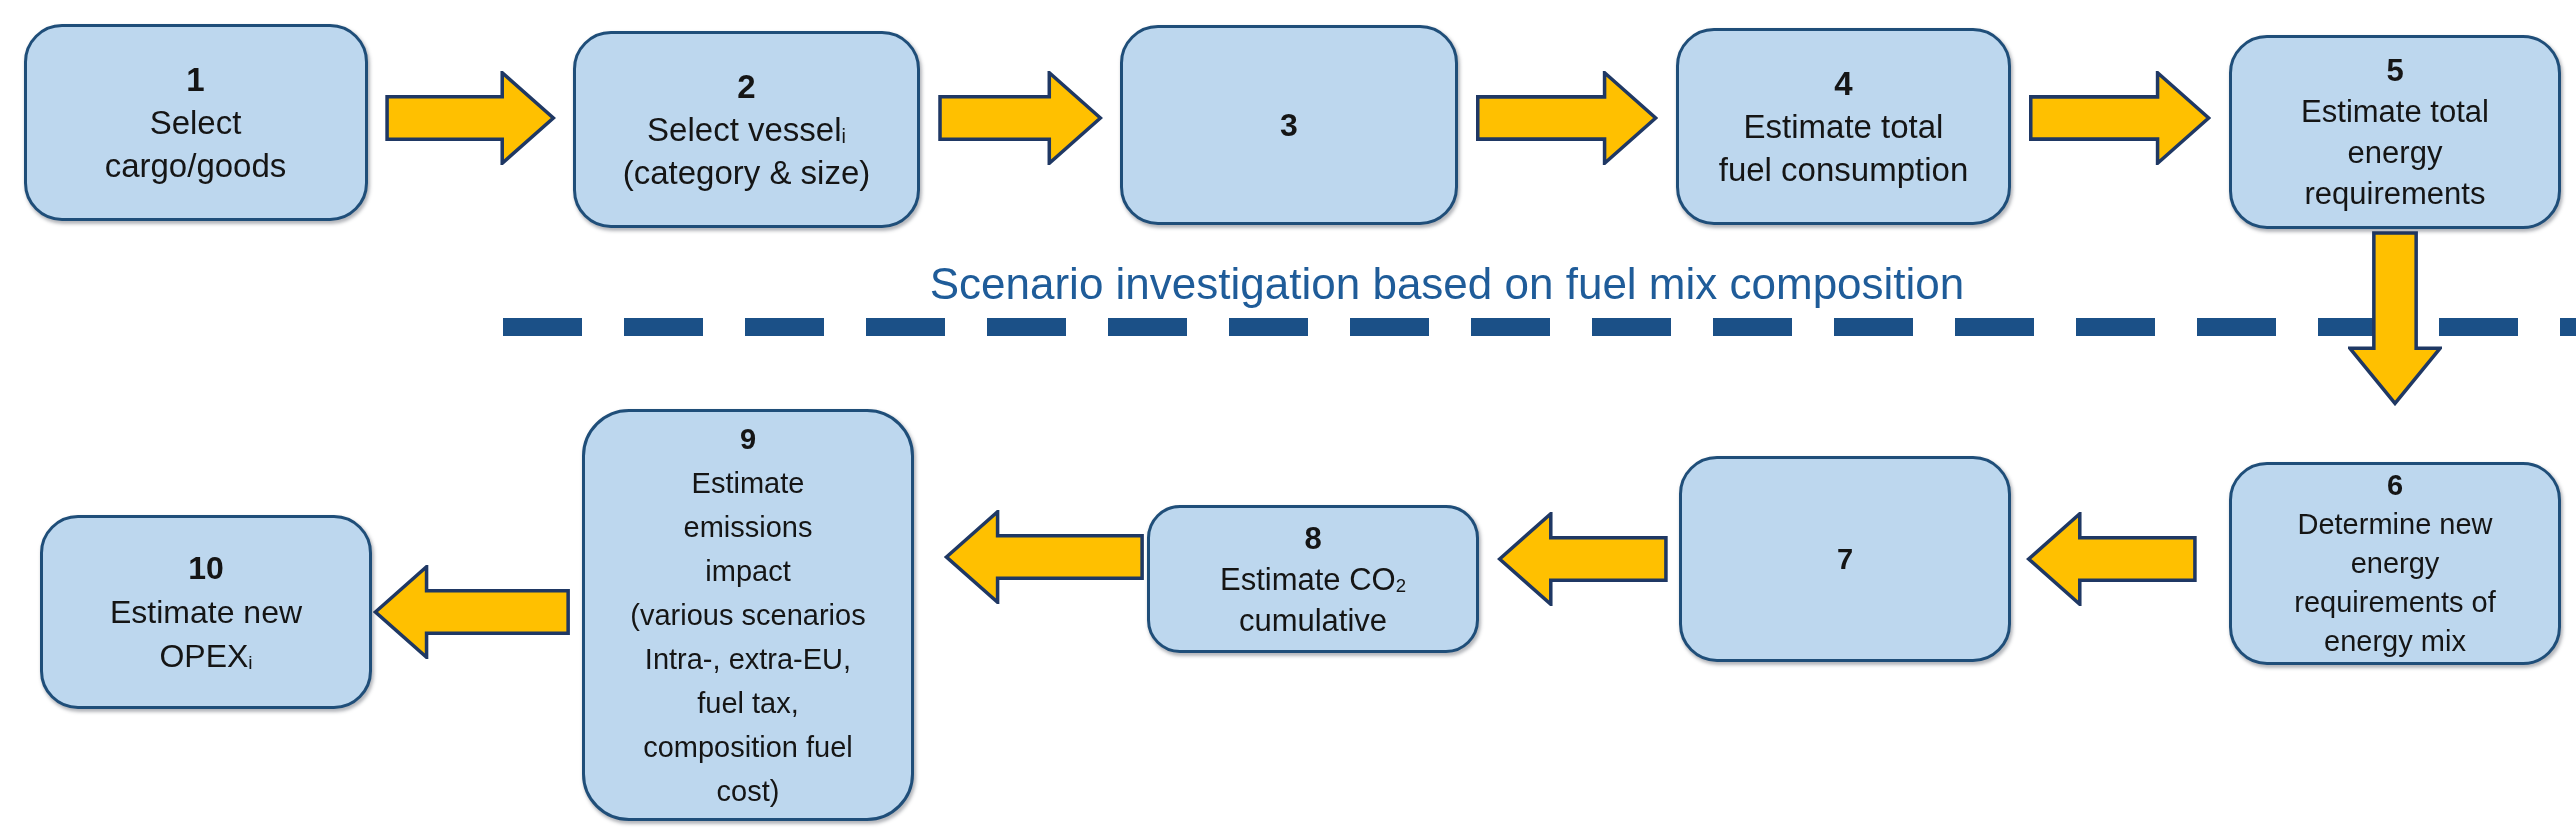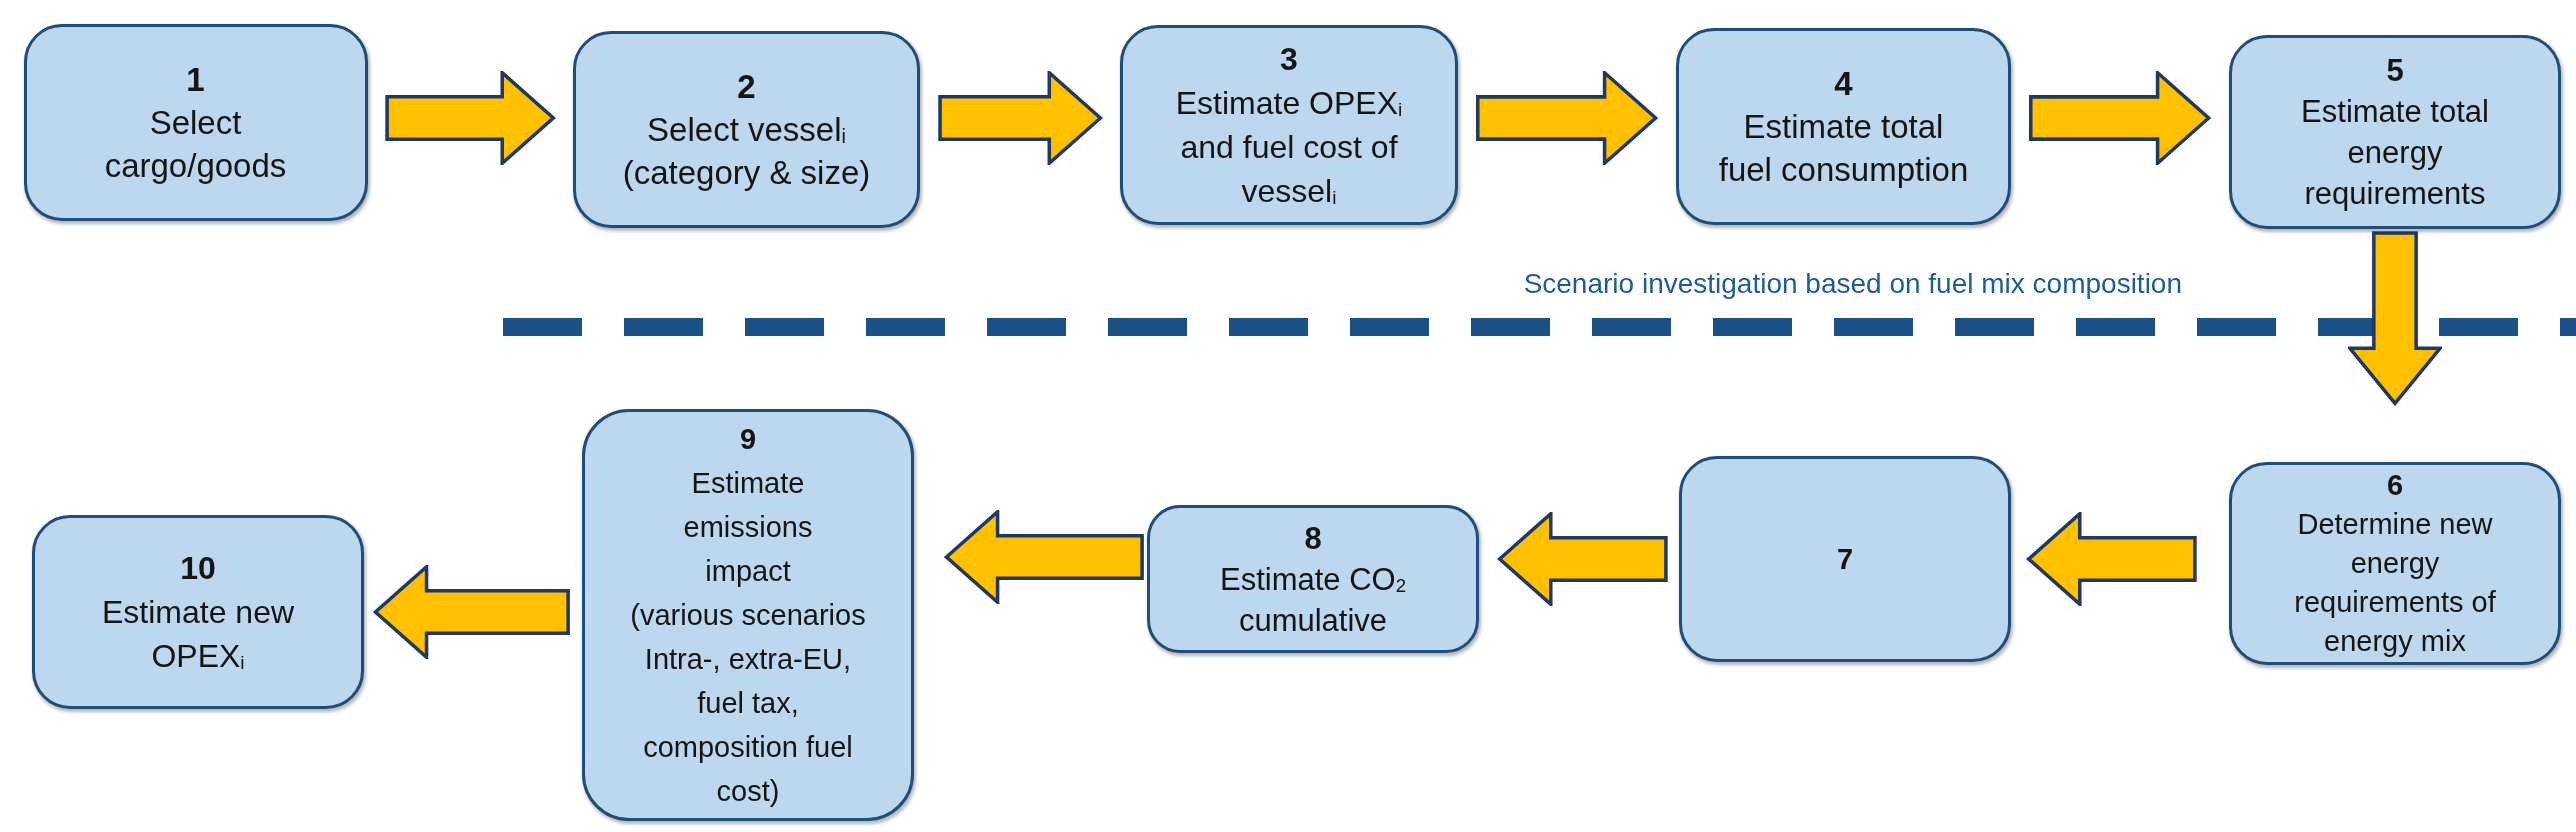--- a/index.html
+++ b/index.html
@@ -70,22 +70,22 @@
       var(--divider_blue) 0px, var(--divider_blue) 79px,
       transparent 79px, transparent 121px);
     z-index:1;
   }
   .divider-title{
     position:absolute;
     left:712px;
     top:263px;
     width:1470px;
     height:47px;
-    text-align:right;
-    font-size:28px;
+    text-align:center;
+    font-size:44px;
     line-height:42px;
     color:var(--title_blue);
     z-index:1;
     white-space:nowrap;
   }
 </style>
 </head>
 <body>
 
 <div id="canvas">
@@ -113,25 +113,20 @@
   </div>
 
   <div class="arrow" style="left:938px;top:71px;width:165px;height:94px">
     <svg viewBox="0 0 280 160" aria-hidden="true">
       <polygon points="3,44 189,44 189,3 276,80 189,157 189,116 3,116"></polygon>
     </svg>
   </div>
 
   <div class="box f54" style="left:1120px;top:25px;width:338px;height:200px">
     <div class="num">3</div>
-    <div class="lines">
-        <div>Estimate OPEX<sub>i</sub></div>
-        <div>and fuel cost of</div>
-        <div>vessel<sub>i</sub></div>
-      </div>
   </div>
 
   <div class="arrow" style="left:1476px;top:71px;width:182px;height:94px">
     <svg viewBox="0 0 310 160" aria-hidden="true">
       <polygon points="3,44 219,44 219,3 306,80 219,157 219,116 3,116"></polygon>
     </svg>
   </div>
 
   <div class="box f56" style="left:1676px;top:28px;width:335px;height:197px">
     <div class="num">4</div>
@@ -218,21 +213,21 @@
         <div>cost)</div>
       </div>
   </div>
 
   <div class="arrow" style="left:373px;top:565px;width:197px;height:94px">
     <svg viewBox="0 0 335 160" aria-hidden="true">
       <polygon points="4,80 91,3 91,44 332,44 332,116 91,116 91,157"></polygon>
     </svg>
   </div>
 
-  <div class="box f54" style="left:32px;top:515px;width:332px;height:194px">
+  <div class="box f54" style="left:40px;top:515px;width:332px;height:194px">
     <div class="num">10</div>
     <div class="lines">
         <div>Estimate new</div>
         <div>OPEX<sub>i</sub></div>
       </div>
   </div>
 
 </div>
 
 

